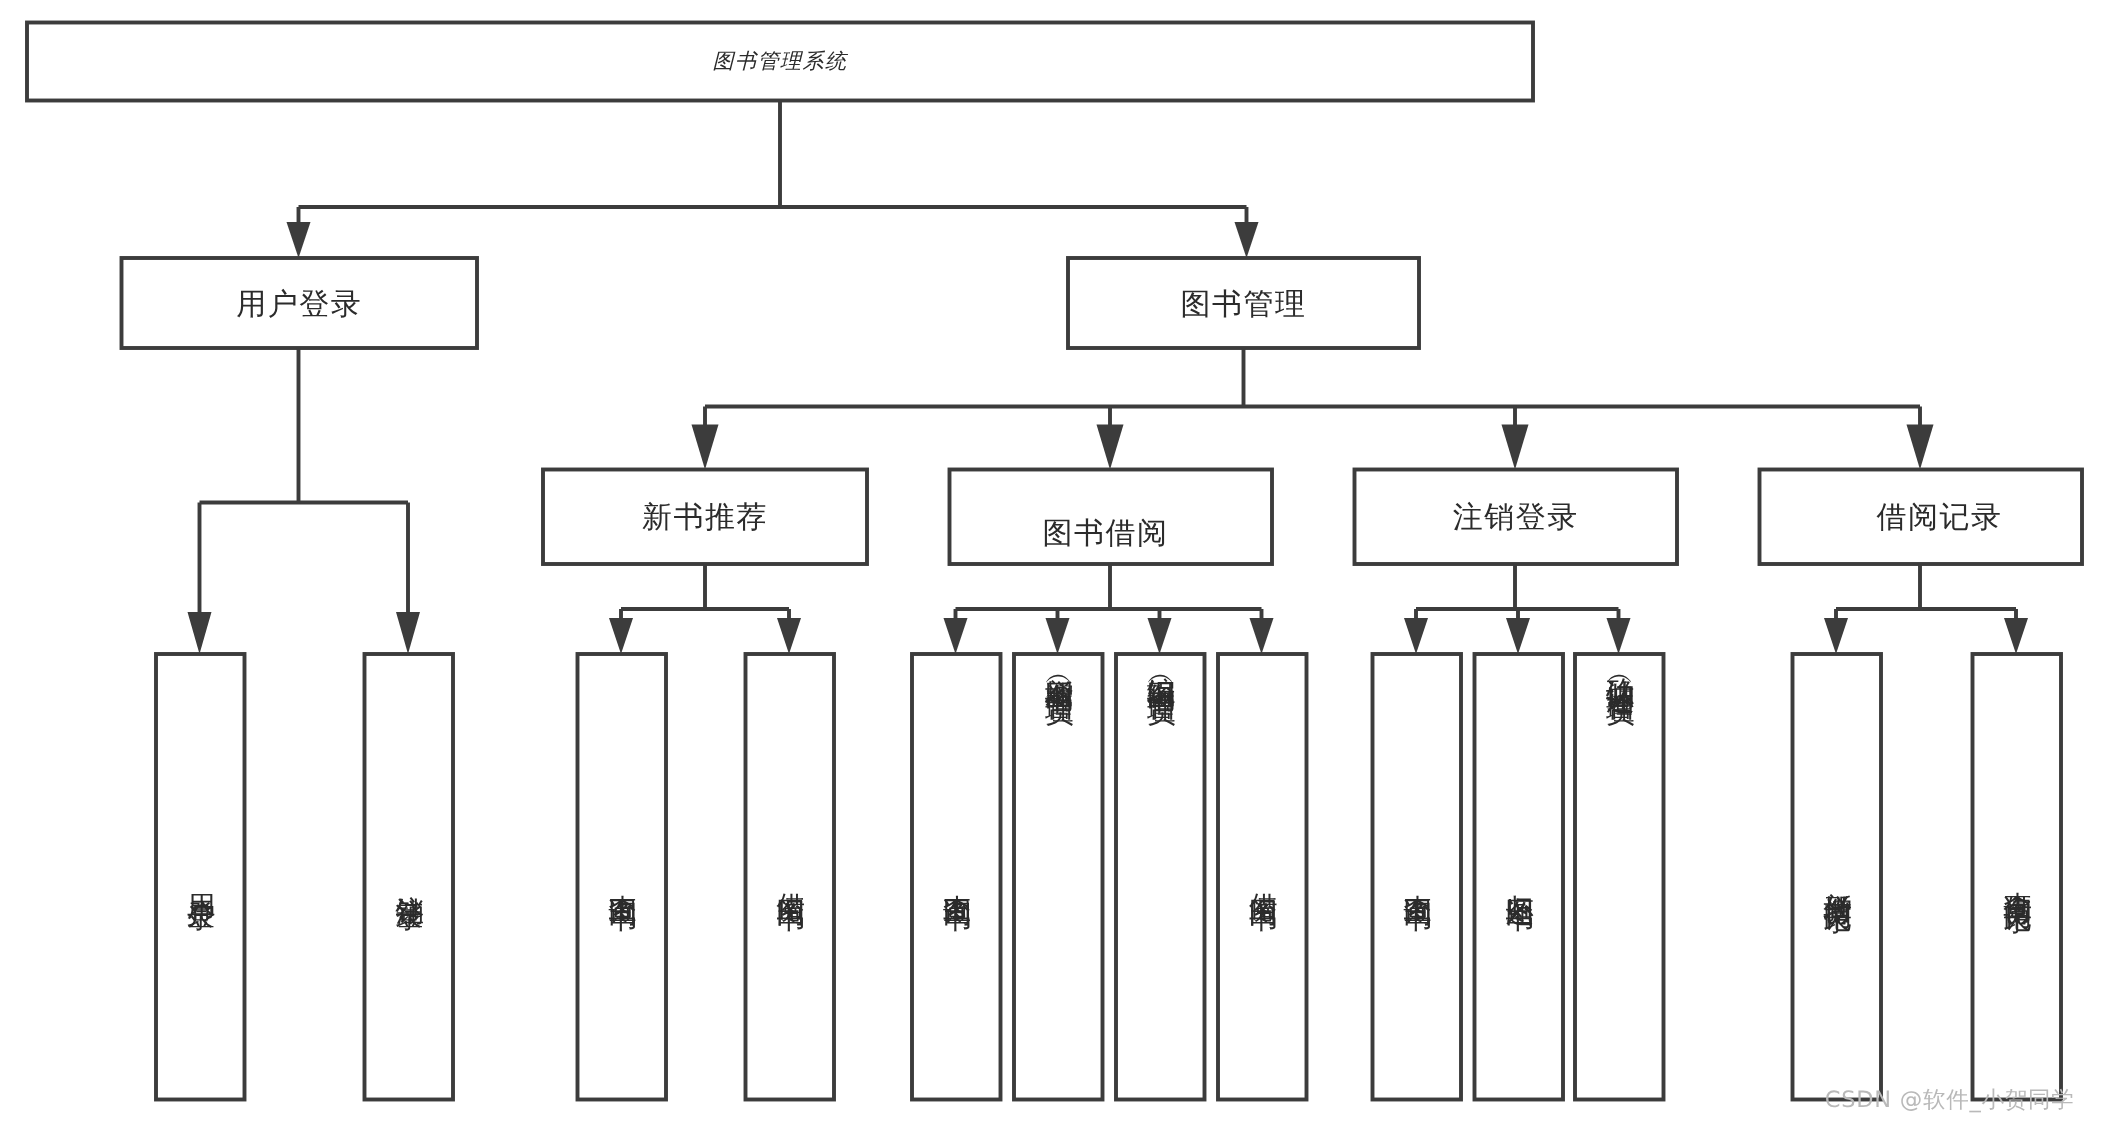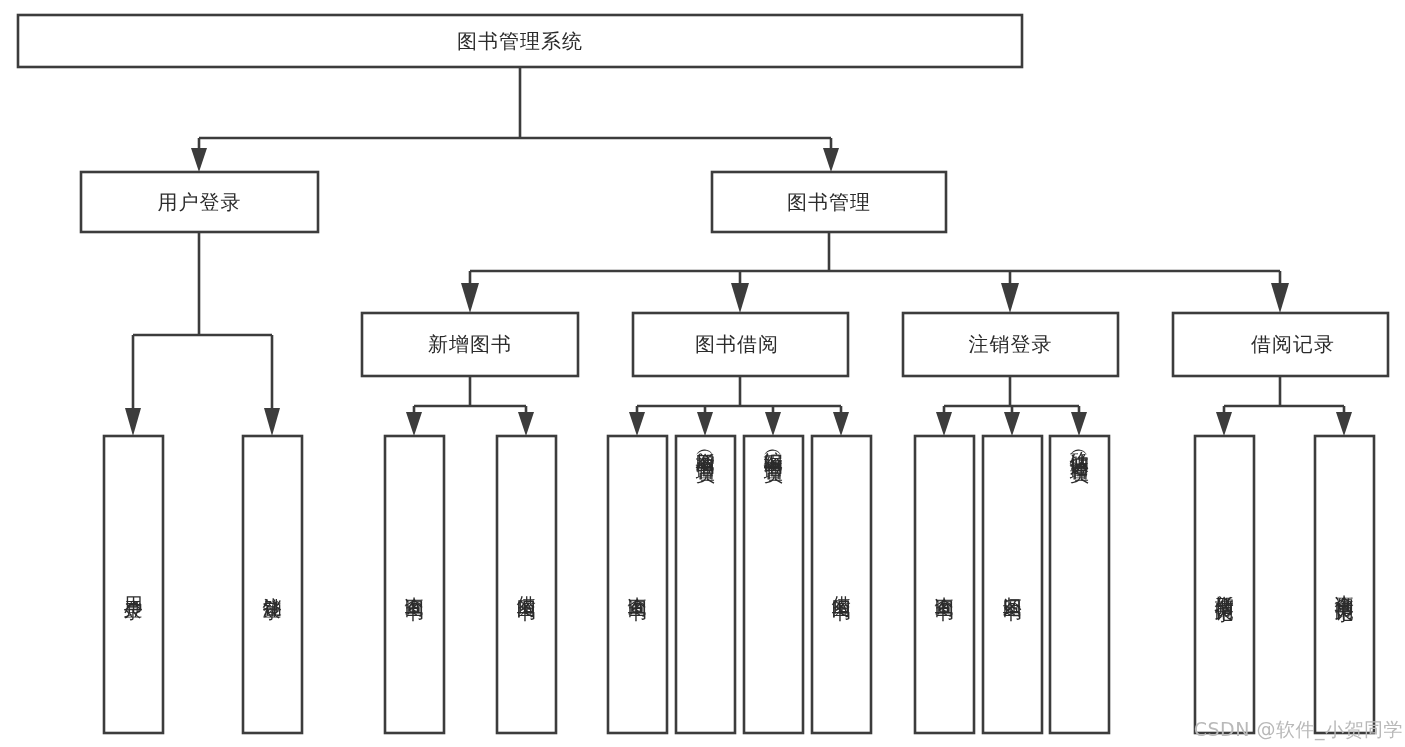--- a/index.html
+++ b/index.html
@@ -35,24 +35,24 @@
     stroke: #3c3c3c;
     stroke-width: 2.6;
     fill: none;
   }
   .arrow-head {
     fill: #3c3c3c;
     stroke: none;
   }
   .watermark {
     position: absolute;
-    right: 2px;
+    right: 22px;
     bottom: 4px;
     font-family: "DejaVu Sans", "Liberation Sans", sans-serif;
-    font-size: 19px;
+    font-size: 15px;
     color: #b9b9b9;
     letter-spacing: 0.5px;
     white-space: nowrap;
     pointer-events: none;
   }
   .vlabel-wrap {
     position: absolute;
     display: flex;
     align-items: center;
     justify-content: center;
@@ -76,21 +76,22 @@
     pointer-events: none;
   }
   .hlabel-text {
     font-family: "DejaVu Sans", "Liberation Sans", sans-serif;
     font-size: 20px;
     color: #2b2b2b;
     letter-spacing: 1px;
     white-space: nowrap;
   }
   .title-text {
-    font-size: 20px;
+    font-size: 14px;
+    font-style: italic;
   }
 </style>
 </head>
 <body>
 
 <div id="diagram-root">
 
   <svg id="flowchart" viewBox="0 0 1405 747">
 
     <rect class="node-box" x="18" y="15" width="1004" height="52"></rect>
@@ -190,24 +191,24 @@
 
   <div class="hlabel-wrap" style="left:81px; top:172px; width:237px; height:60px;">
     <span class="hlabel-text">用户登录</span>
   </div>
 
   <div class="hlabel-wrap" style="left:712px; top:172px; width:234px; height:60px;">
     <span class="hlabel-text">图书管理</span>
   </div>
 
   <div class="hlabel-wrap" style="left:362px; top:313px; width:216px; height:63px;">
-    <span class="hlabel-text">新增图书</span>
-  </div>
-
-  <div class="hlabel-wrap" style="left:633px; top:313px; width:208px; height:63px;">
+    <span class="hlabel-text">新书推荐</span>
+  </div>
+
+  <div class="hlabel-wrap" style="left:633px; top:324px; width:208px; height:63px;">
     <span class="hlabel-text">图书借阅</span>
   </div>
 
   <div class="hlabel-wrap" style="left:903px; top:313px; width:215px; height:63px;">
     <span class="hlabel-text">注销登录</span>
   </div>
 
   <div class="hlabel-wrap" style="left:1173px; top:313px; width:240px; height:63px;">
     <span class="hlabel-text">借阅记录</span>
   </div>

